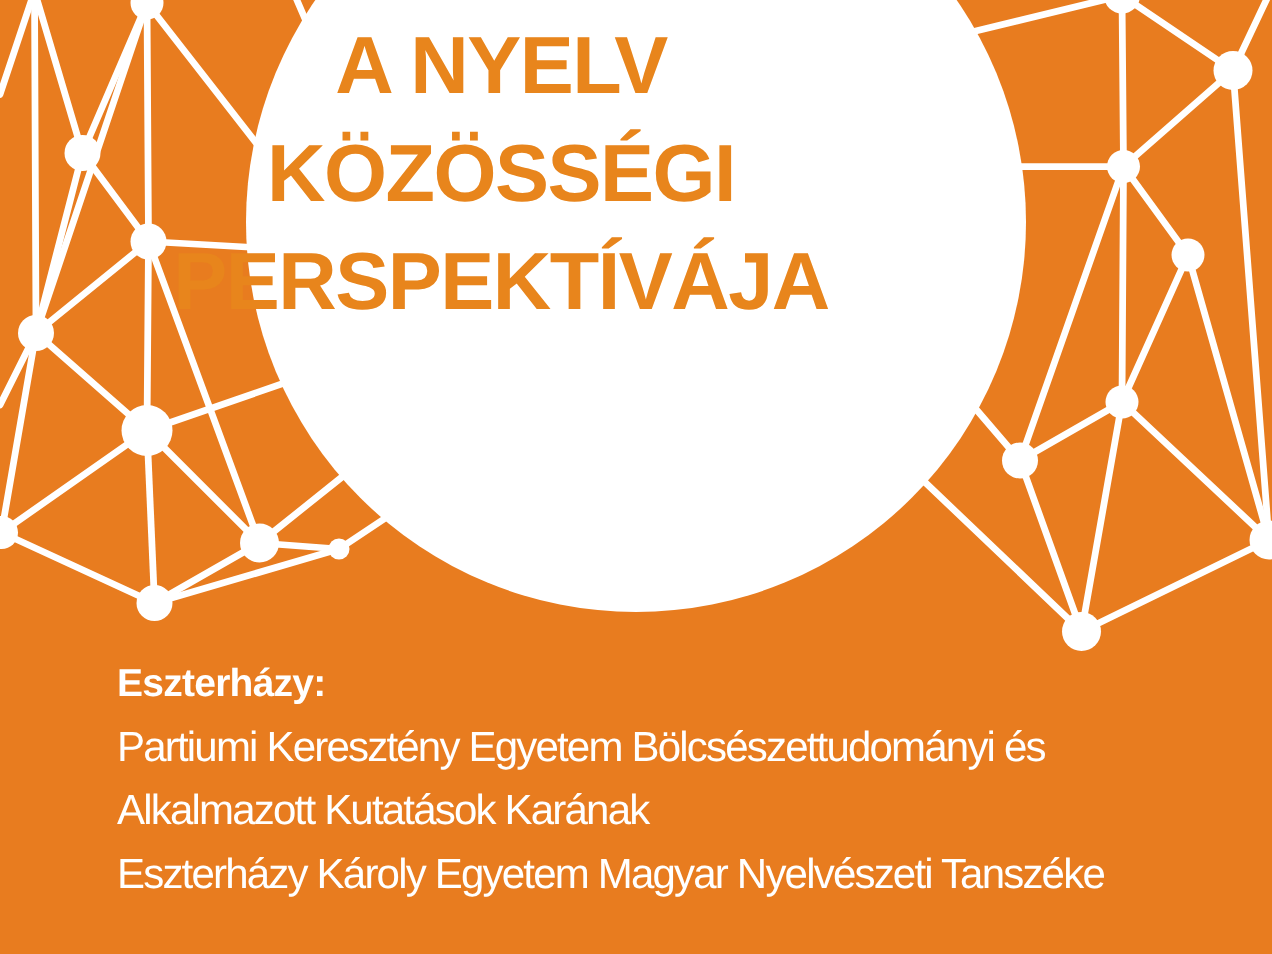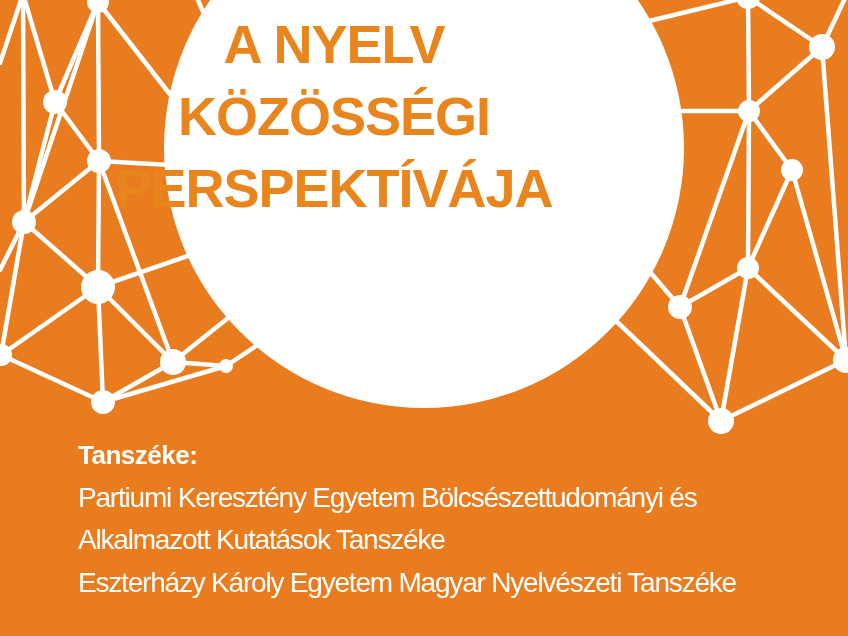--- a/index.html
+++ b/index.html
@@ -135,21 +135,21 @@
       <circle cx="846" cy="360" r="13" fill="#FFFFFF"></circle>
     </svg>
 
   <div class="title-block" style="color: rgb(232, 133, 28);">
     <div class="title-line">A NYELV</div>
     <div class="title-line">KÖZÖSSÉGI</div>
     <div class="title-line">PERSPEKTÍVÁJA</div>
   </div>
 
   <div class="organizers" style="color: rgb(255, 255, 255);">
-    <div class="organizers-label">Tanszéke:</div>
+    <div class="organizers-label">Eszterházy:</div>
     <div class="organizer-lines">
       <div class="organizer-line">Partiumi Keresztény Egyetem Bölcsészettudományi és</div>
-      <div class="organizer-line">Alkalmazott Kutatások Tanszéke</div>
+      <div class="organizer-line">Alkalmazott Kutatások Karának</div>
       <div class="organizer-line">Eszterházy Károly Egyetem Magyar Nyelvészeti Tanszéke</div>
     </div>
   </div>
 
 </div>
 
 </body></html>

